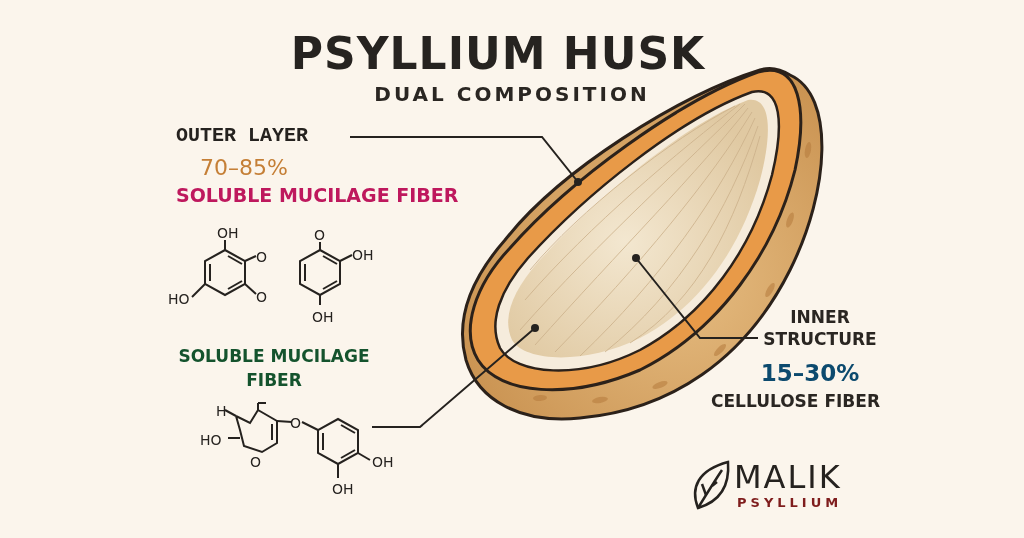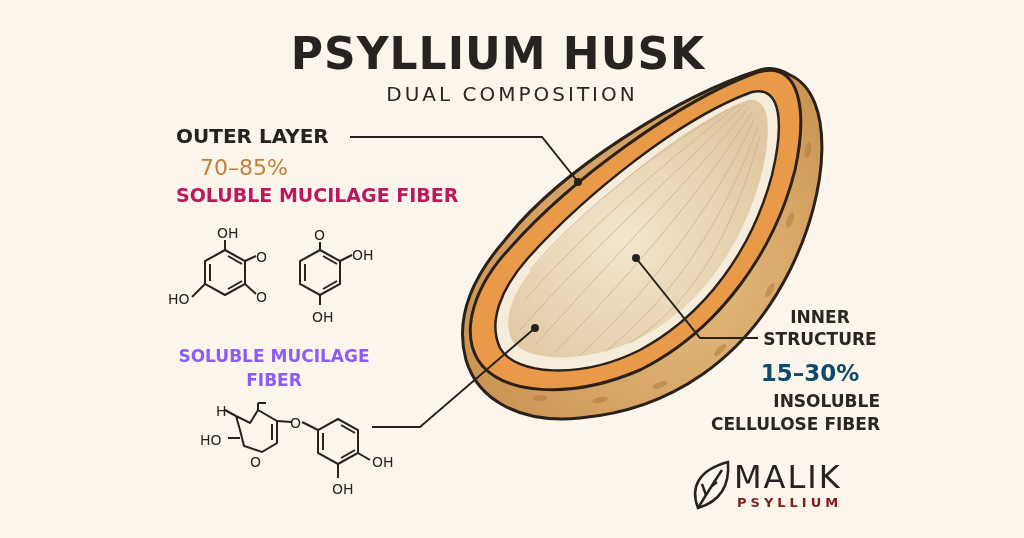--- a/index.html
+++ b/index.html
@@ -1,23 +1,23 @@
 <!DOCTYPE html>
 <html><head>
 <meta charset="utf-8">
 <style>
   html,body{margin:0;padding:0;}
   body{width:1024px;height:538px;background:#fbf5ec;position:relative;overflow:hidden;font-family:"DejaVu Sans",sans-serif;color:#2a2622;}
   .abs{position:absolute;}
   .title{left:0;width:996px;top:28px;text-align:center;font-weight:bold;font-size:44px;letter-spacing:1px;color:#262320;font-family:"DejaVu Sans",sans-serif;}
-  .subtitle{left:0;width:1024px;top:82px;text-align:center;font-weight:normal;font-size:20px;letter-spacing:3px;color:#2a2622;}
-  .outer-label{left:176px;top:124px;font-weight:bold;font-size:20px;color:#25221f;}
+  .subtitle{left:0;width:1024px;top:82px;text-align:center;font-weight:bold;font-size:20px;letter-spacing:3px;color:#2a2622;}
+  .outer-label{left:176px;top:124px;font-weight:bold;font-size:20px;color:#25221f;font-family:Liberation Mono, monospace;}
   .outer-pct{left:200px;top:155px;font-weight:normal;font-size:22px;color:#c57f36;}
   .outer-desc{left:176px;top:184px;font-weight:bold;font-size:19px;color:#be185d;}
-  .sol-label{left:168px;top:344px;font-weight:bold;font-size:17px;color:#8b5cf6;text-align:center;width:212px;line-height:24px;}
+  .sol-label{left:168px;top:344px;font-weight:bold;font-size:17px;color:#14532d;text-align:center;width:212px;line-height:24px;}
   .inner-label{left:760px;top:306px;font-weight:bold;font-size:17px;color:#2a2622;text-align:center;width:120px;line-height:22px;}
   .inner-pct{left:740px;top:360px;font-weight:bold;font-size:23px;color:#0c4a6e;width:140px;text-align:center;}
   .inner-desc{left:680px;top:390px;font-weight:bold;font-size:17px;color:#2a2622;width:200px;text-align:right;line-height:23px;}
   .brand-name{left:734px;top:458px;font-weight:normal;font-size:32px;letter-spacing:2px;color:#25221f;}
   .brand-sub{left:737px;top:495px;font-weight:bold;font-size:13px;letter-spacing:4px;color:#7f1d1d;}
   svg text{font-family:"DejaVu Sans",sans-serif;}
 </style>
 </head>
 <body>
 
@@ -149,18 +149,17 @@
   <div>SOLUBLE MUCILAGE</div>
   <div>FIBER</div>
 </div>
 
 <div class="abs inner-label">
   <div>INNER</div>
   <div>STRUCTURE</div>
 </div>
 <div class="abs inner-pct">15–30%</div>
 <div class="abs inner-desc">
-  <div>INSOLUBLE</div>
   <div>CELLULOSE FIBER</div>
 </div>
 
 <div class="abs brand-name">MALIK</div>
 <div class="abs brand-sub">PSYLLIUM</div>
 
 </body></html>

